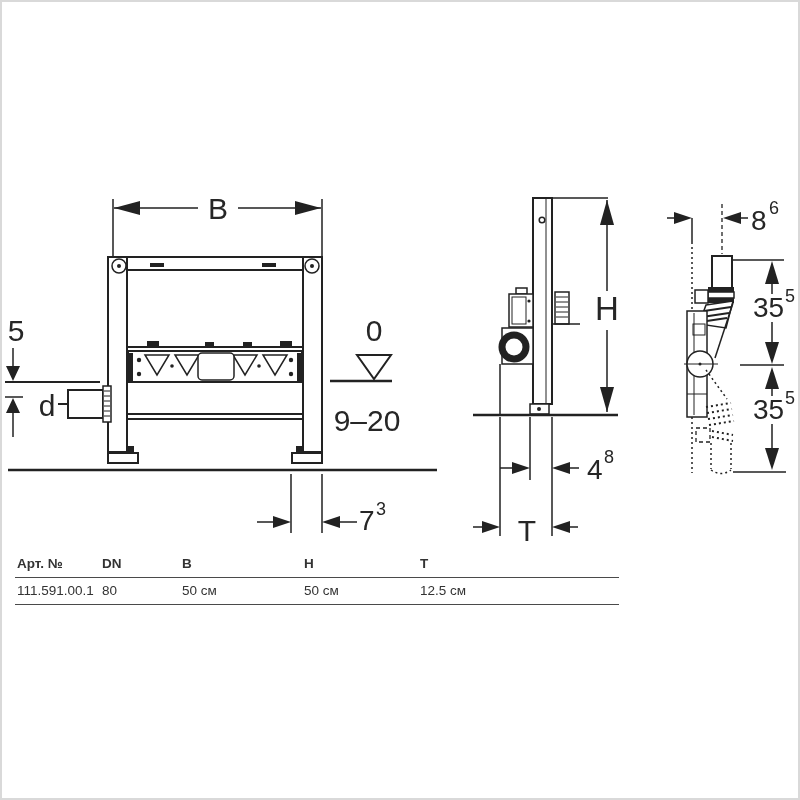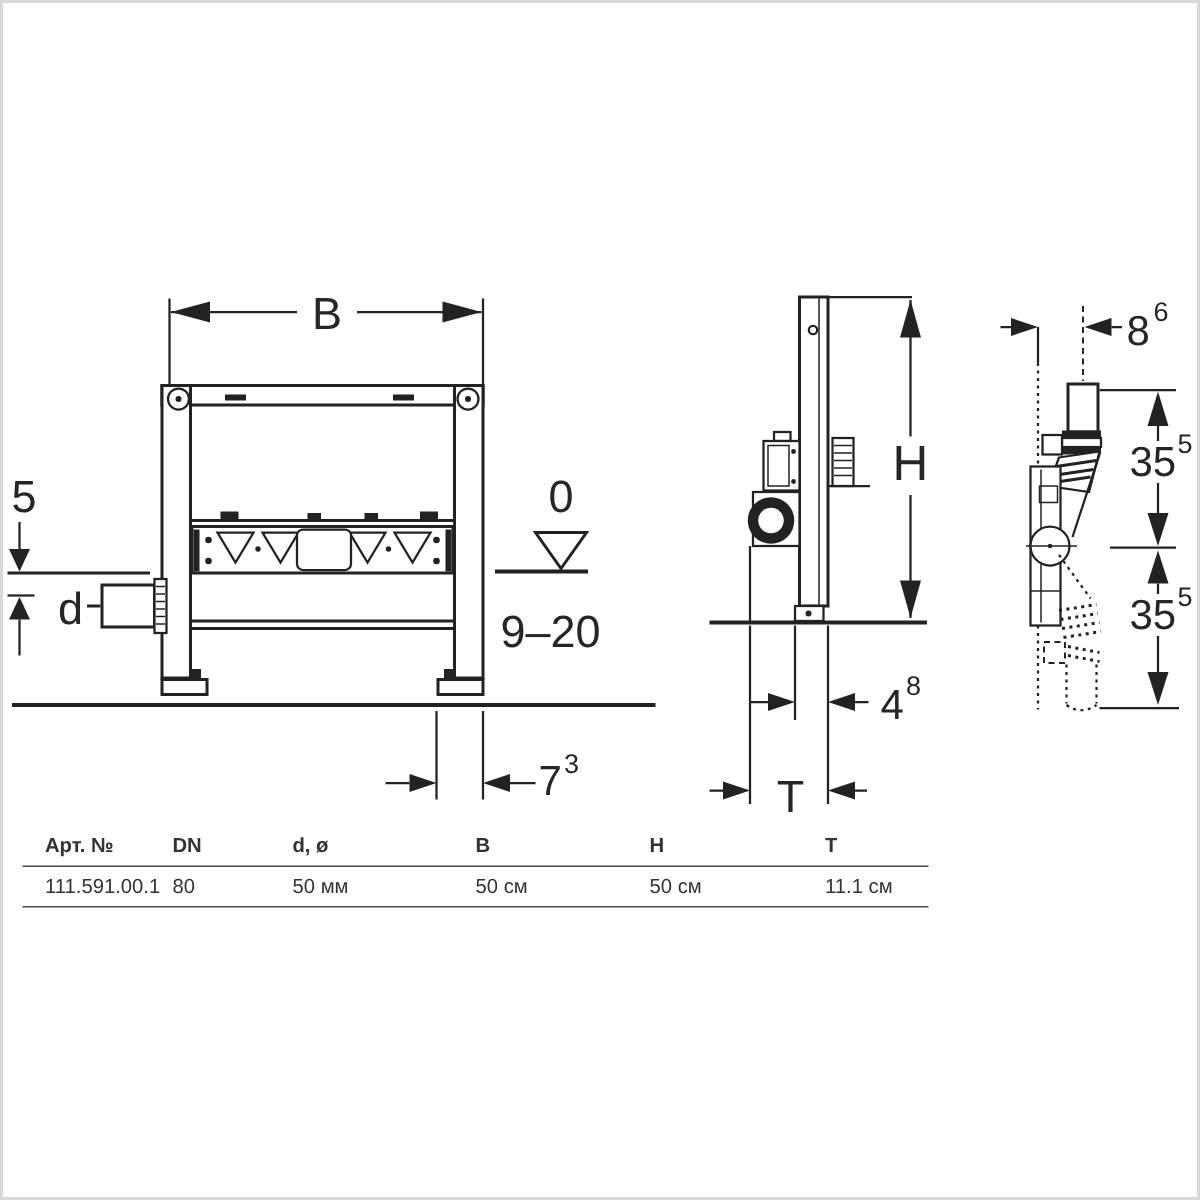--- a/index.html
+++ b/index.html
@@ -16,21 +16,21 @@
   .dot3{stroke:#222;stroke-width:1.5;fill:none;stroke-dasharray:2,3;}
   .dash3{stroke:#222;stroke-width:1.3;fill:none;stroke-dasharray:4,3;}
   .corru{stroke:#222;stroke-width:2;fill:none;stroke-dasharray:2,3;}
   .lbl{font-family:"Liberation Sans",sans-serif;font-size:30px;fill:#262626;}
   .lbl-md{font-family:"Liberation Sans",sans-serif;font-size:28px;fill:#262626;}
   .lbl-sup{font-family:"Liberation Sans",sans-serif;font-size:18px;fill:#262626;}
   .mid{text-anchor:middle;}
   
   #spec-table{position:absolute;left:15px;top:551px;width:604px;color:#333;}
   .trow{display:grid;grid-template-columns:85px 80px 122px 116px 117px 84px;align-items:end;}
-  .trow div{padding:5px 0 6px 2px;font-size:13.5px;white-space:nowrap;margin-left:13px;}
+  .trow div{padding:5px 0 6px 2px;font-size:13.5px;white-space:nowrap;}
   .thead div{font-weight:700;}
   .rule{border-top:1.6px solid #4a4a4a;height:0;}
 </style>
 </head>
 <body>
 
 <div id="canvas">
 
 <svg width="800" height="800" viewBox="0 0 800 800">
 
@@ -236,30 +236,28 @@
       <text class="lbl-sup" x="785" y="404">5</text>
       <path class="ln1" d="M733,472 H786"></path>
     </g>
   </g>
 </svg>
 
 <div id="spec-table">
   <div class="trow thead">
     <div>Арт. №</div>
     <div>DN</div>
-    <div>d, ø</div>
     <div>B</div>
     <div>H</div>
     <div>T</div>
   </div>
   <div class="rule"></div>
   <div class="trow">
     <div>111.591.00.1</div>
     <div>80</div>
-    <div>50 мм</div>
     <div>50 см</div>
     <div>50 см</div>
-    <div>11.1 см</div>
+    <div>12.5 см</div>
   </div>
   <div class="rule"></div>
 </div>
 
 </div>
 
 </body></html>

